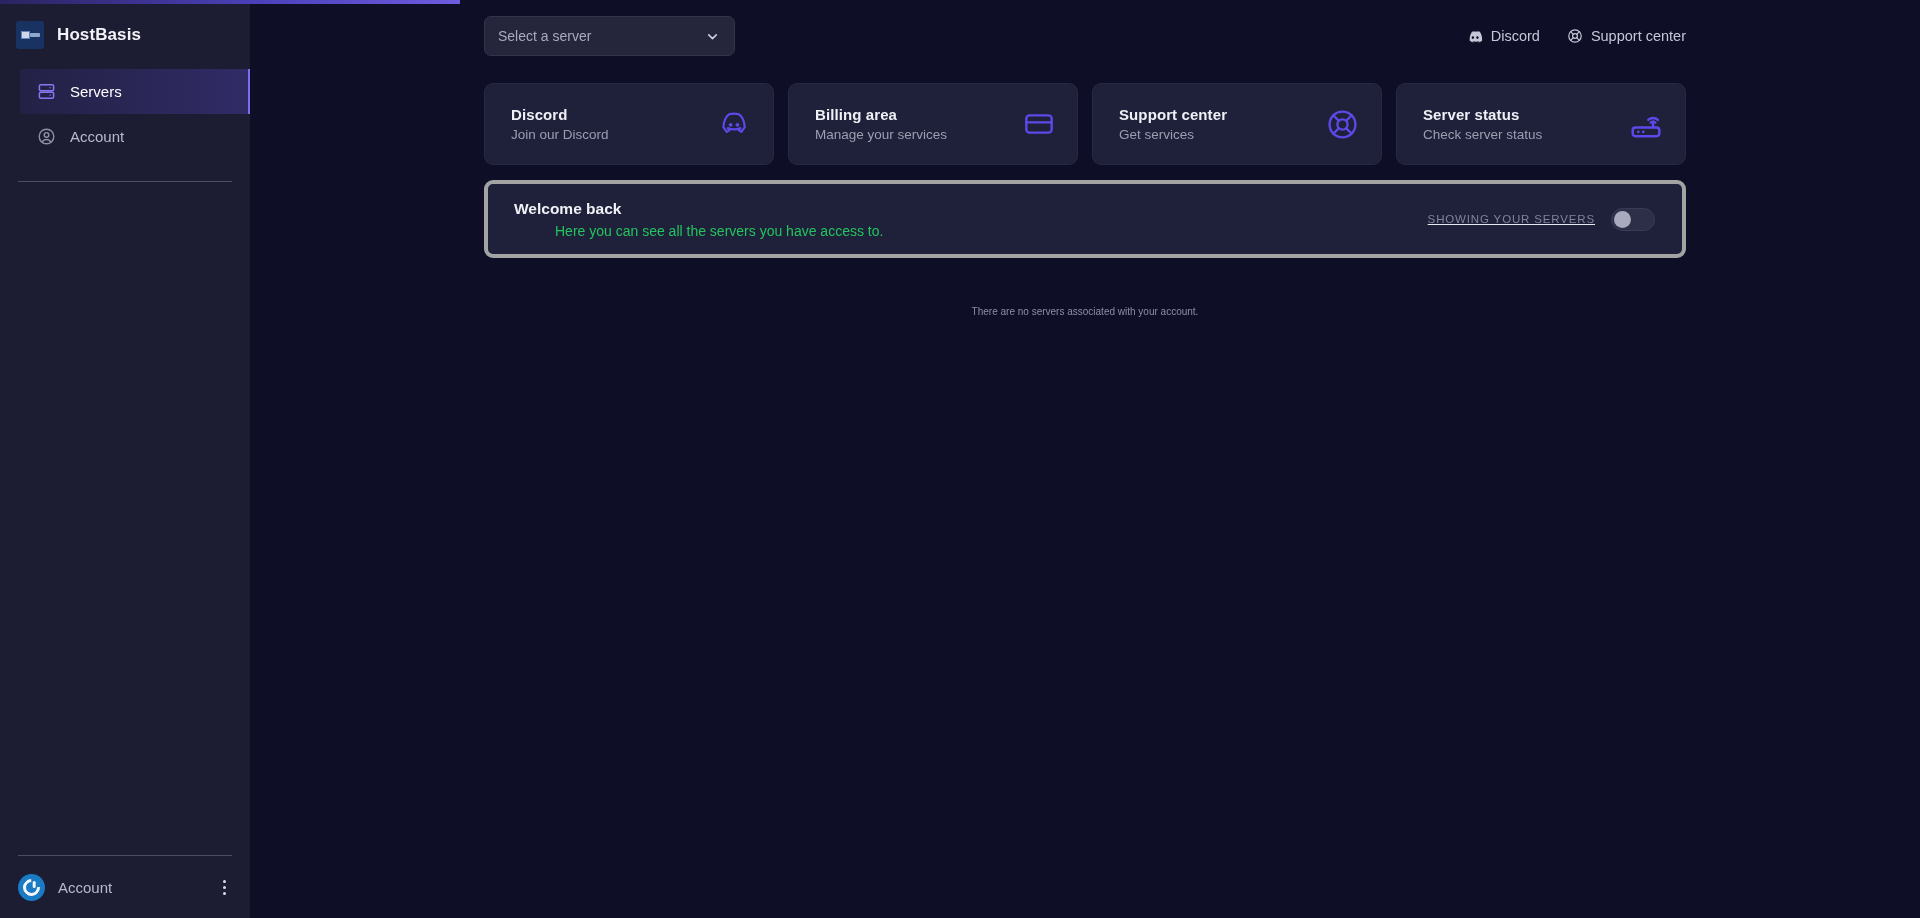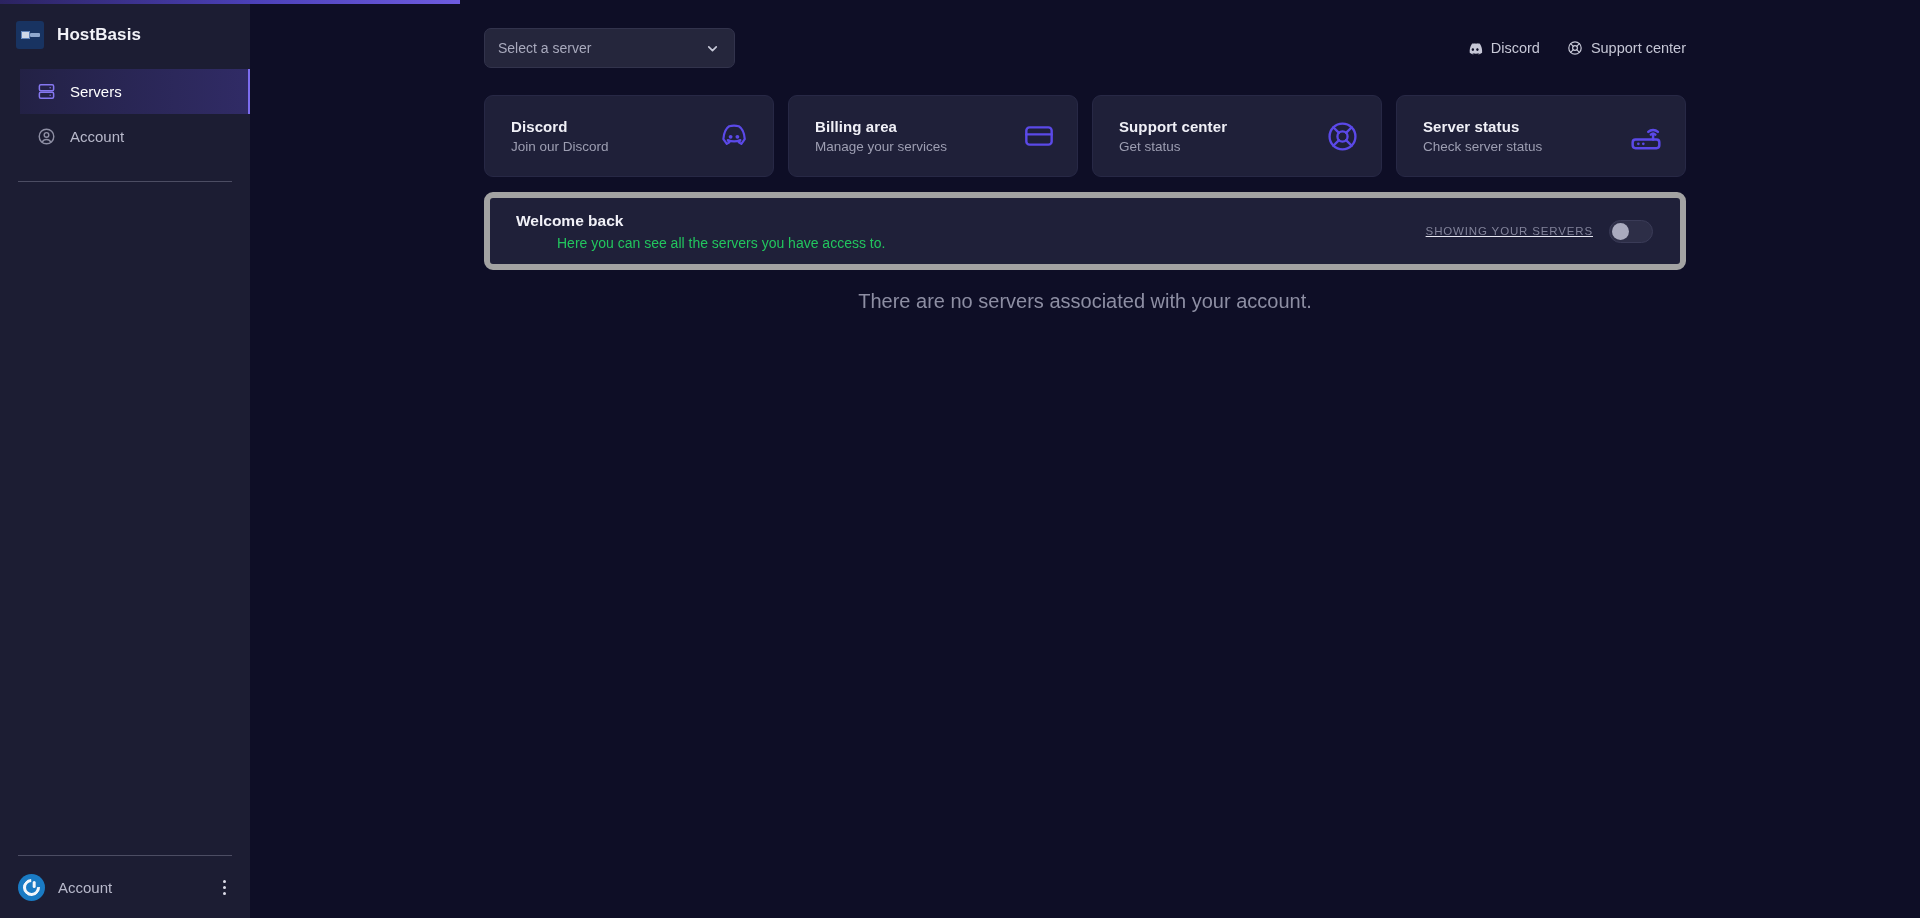--- a/index.html
+++ b/index.html
@@ -188,21 +188,21 @@
   
   #main {
     flex: 1 1 auto;
     position: relative;
     overflow: hidden;
   }
 
   #content {
     width: 1202px;
     margin: 0 auto;
-    padding-top: 22px;
+    padding-top: 10px;
   }
 
   
   #topbar {
     display: flex;
     align-items: center;
     justify-content: space-between;
     height: 52px;
   }
 
@@ -271,21 +271,21 @@
     color: #5b49e8;
     display: flex;
     align-items: center;
     flex: 0 0 auto;
   }
 
   
   #welcome {
     margin-top: 15px;
     background: #1f2039;
-    border: 6px solid #a3a3a3;
+    border: 4px solid #a3a3a3;
     border-radius: 9px;
     height: 78px;
     padding: 0 27px 0 26px;
     display: flex;
     align-items: center;
     justify-content: space-between;
   }
   #welcome-title {
     font-size: 15.5px;
     font-weight: bold;
@@ -322,23 +322,23 @@
     position: absolute;
     top: 2px; left: 2px;
     width: 17px; height: 17px;
     border-radius: 50%;
     background: #a9aabe;
   }
 
   
   #empty-state {
     text-align: center;
-    font-size: 20px;
+    font-size: 10px;
     color: #8d8ea3;
-    margin-top: 20px;
+    margin-top: 48px;
   }
   #page-footer {
     text-align: center;
     font-size: 13px;
     color: #73748a;
     margin-top: 39px;
   }
 </style>
 </head>
 <body>
@@ -468,21 +468,21 @@
             <svg width="32" height="32" viewBox="0 0 24 24" fill="none" stroke="currentColor" stroke-width="1.8" stroke-linecap="round" stroke-linejoin="round">
               <rect x="2.5" y="5.5" width="19" height="13" rx="2.4"></rect>
               <line x1="2.5" y1="10.8" x2="21.5" y2="10.8"></line>
             </svg>
           </div>
         </div>
 
         <div class="card">
           <div class="card-text">
             <div class="card-title">Support center</div>
-            <div class="card-sub">Get status</div>
+            <div class="card-sub">Get services</div>
           </div>
           <div class="card-ico">
             <svg width="33" height="33" viewBox="0 0 24 24" fill="none" stroke="currentColor" stroke-width="1.7" stroke-linecap="round">
               <circle cx="12" cy="12" r="9.4"></circle>
               <circle cx="12" cy="12" r="3.7"></circle>
               <line x1="5.3" y1="5.3" x2="9.4" y2="9.4"></line>
               <line x1="14.6" y1="14.6" x2="18.7" y2="18.7"></line>
               <line x1="18.7" y1="5.3" x2="14.6" y2="9.4"></line>
               <line x1="9.4" y1="14.6" x2="5.3" y2="18.7"></line>
             </svg>

